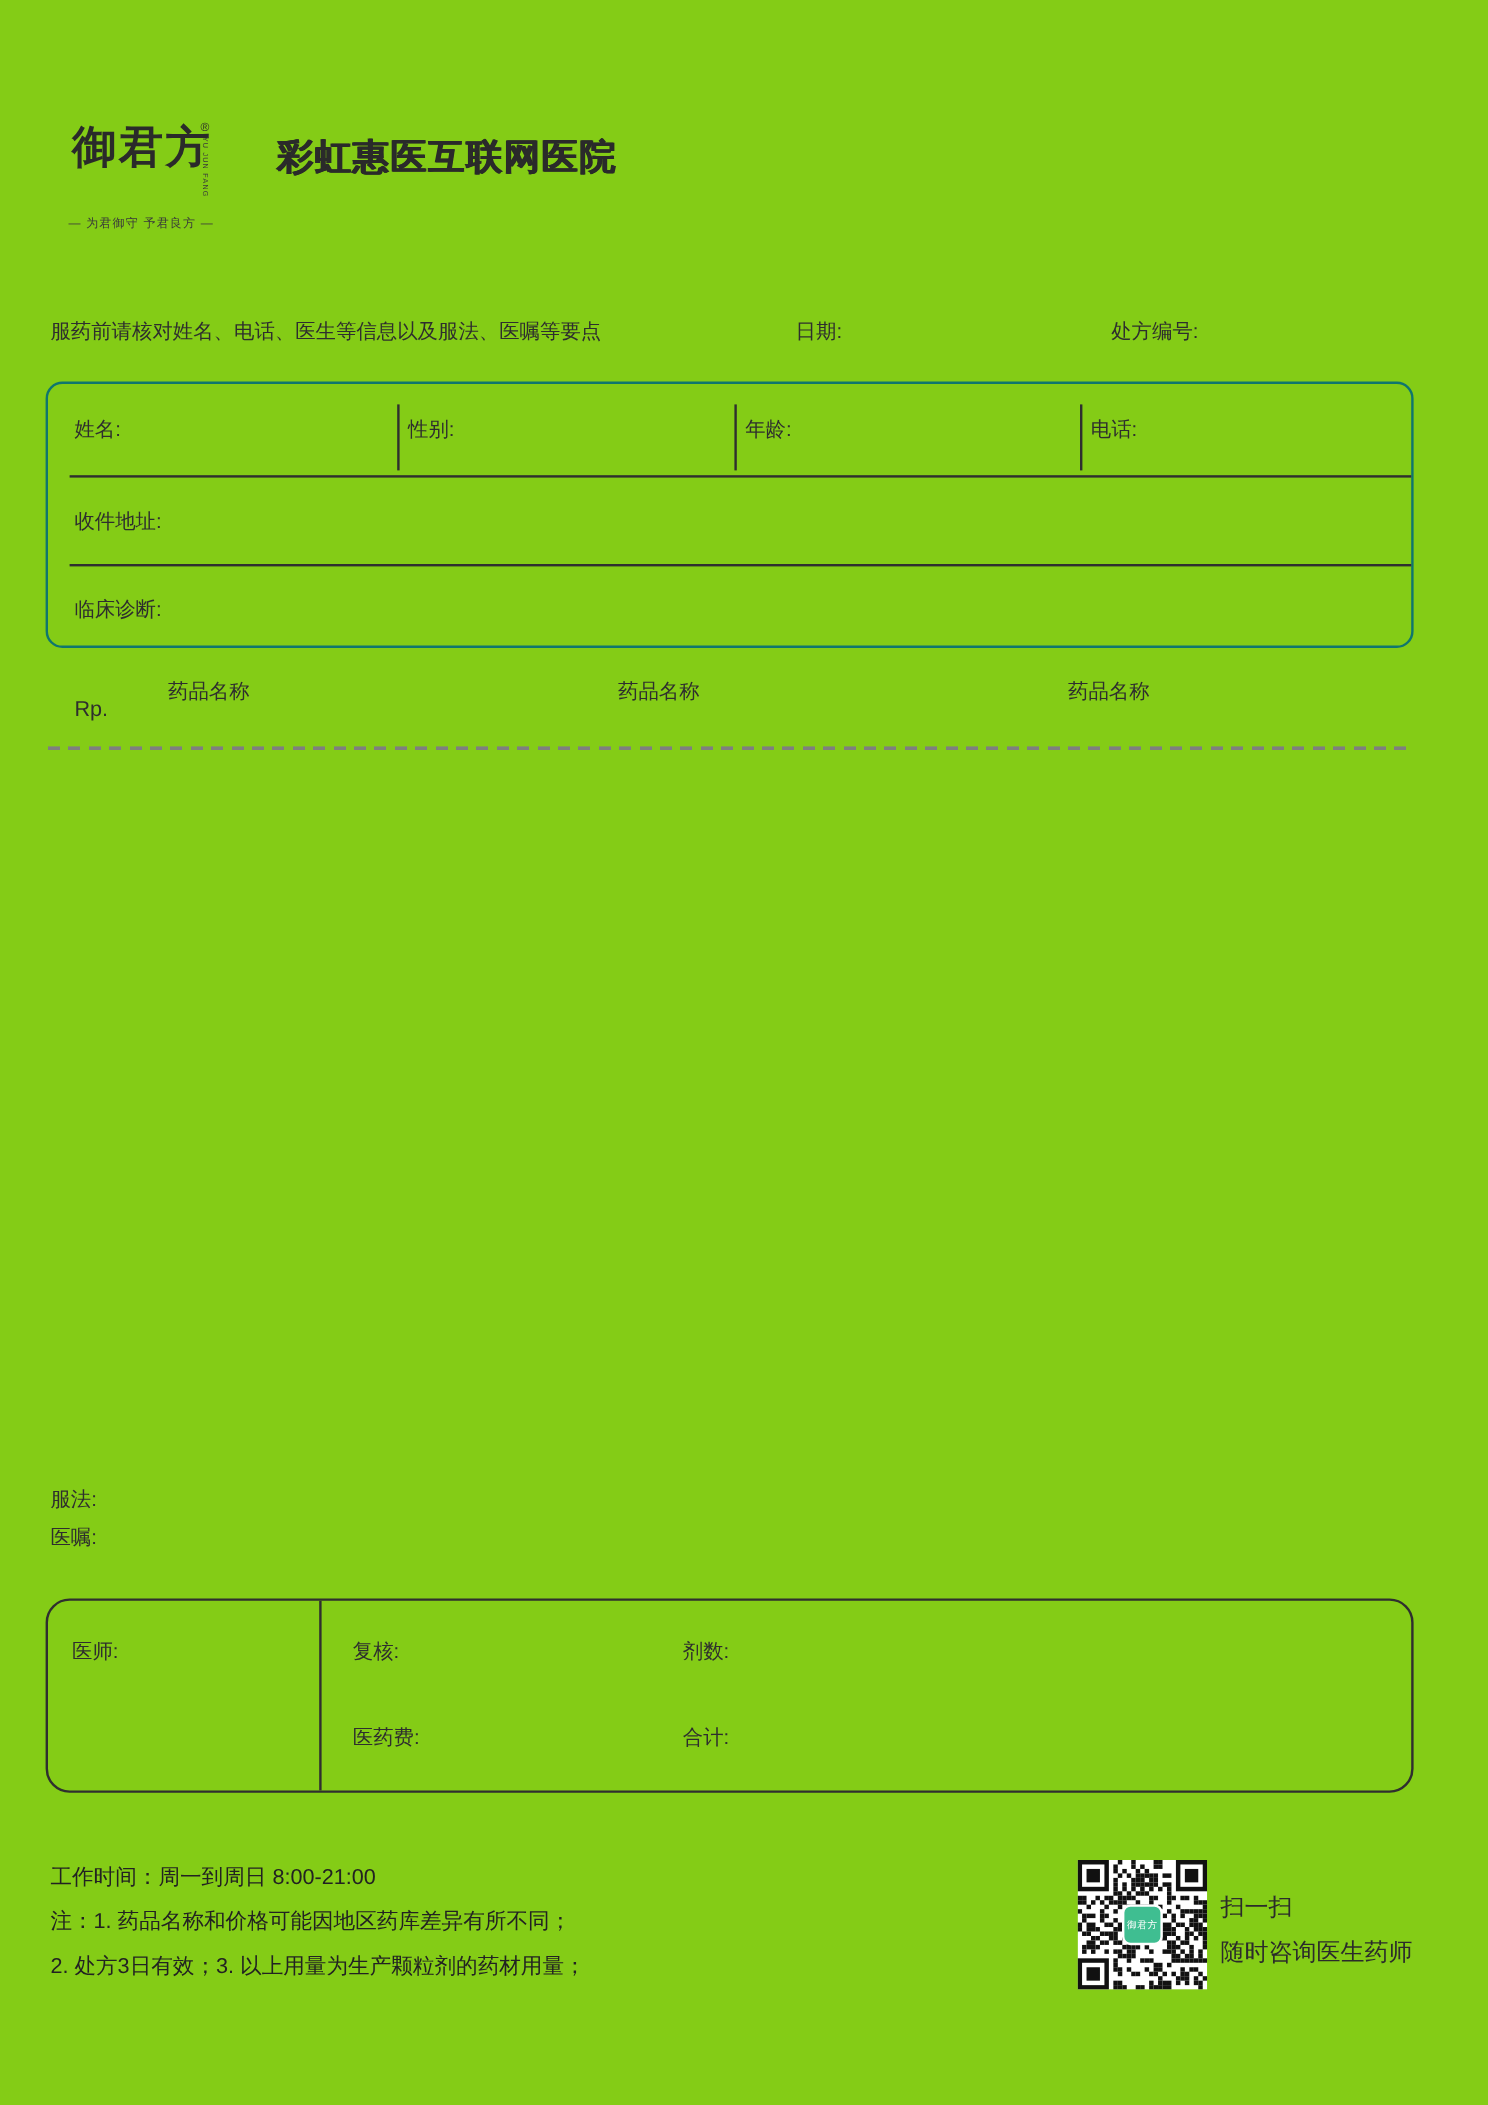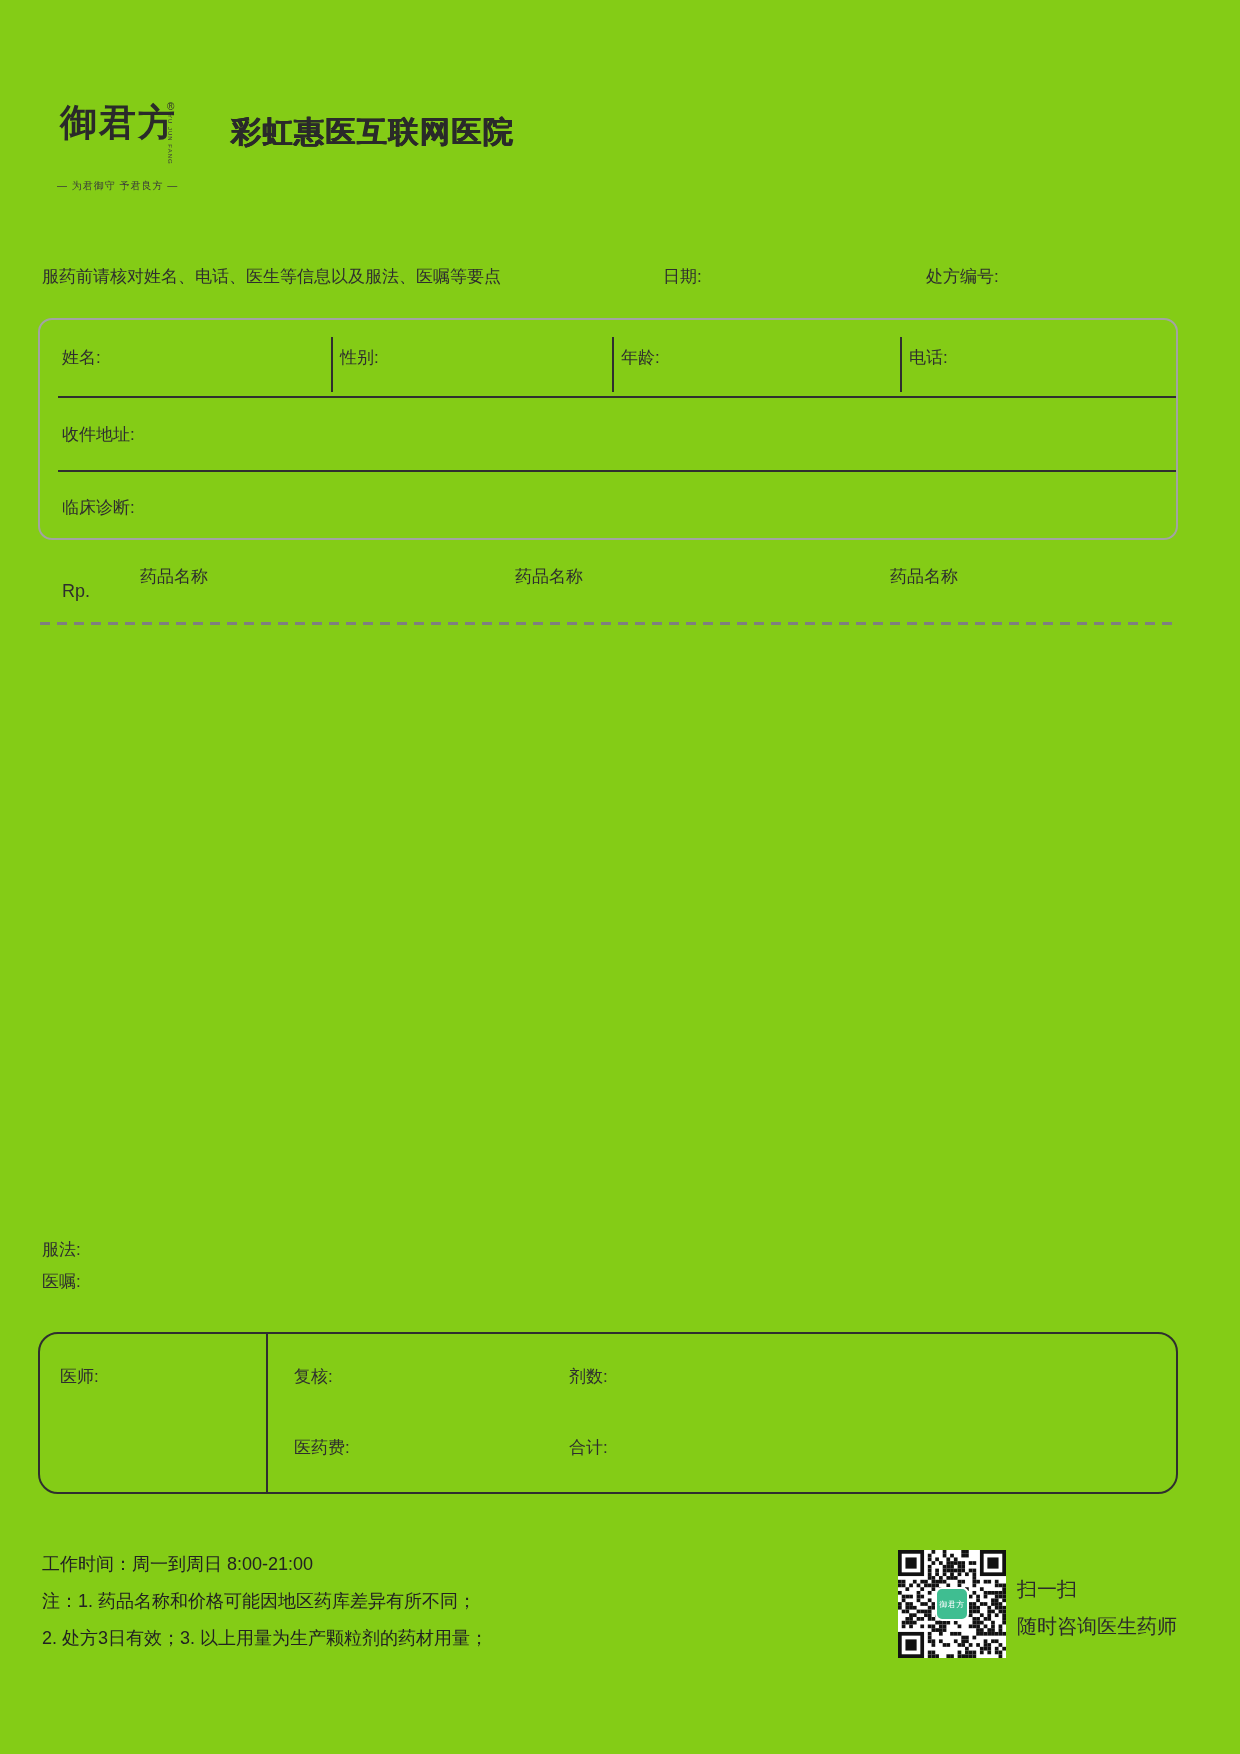--- a/index.html
+++ b/index.html
@@ -26,21 +26,21 @@
     letter-spacing:1.5px;color:#2a2a2a;line-height:1;
     text-shadow:0.6px 0 0 #2a2a2a, -0.6px 0 0 #2a2a2a;
   }
   
   .check-text{position:absolute;left:42px;top:265px;font-size:17px;color:#2e2e2e;}
   .date-label{position:absolute;left:663px;top:265px;font-size:17px;color:#2e2e2e;}
   .rx-label{position:absolute;left:926px;top:265px;font-size:17px;color:#2e2e2e;}
   
   .patient-box{
     position:absolute;left:38px;top:318px;width:1140px;height:222px;
-    border:2px solid #a3a3a3;border-radius:14px;box-sizing:border-box;
+    border:2px solid #0f766e;border-radius:14px;box-sizing:border-box;
   }
   .patient-box .lbl{position:absolute;font-size:17px;color:#2e2e2e;}
   .lbl-name{left:22px;top:26px;}
   .lbl-gender{left:300px;top:26px;}
   .lbl-age{left:581px;top:26px;}
   .lbl-phone{left:869px;top:26px;text-align:center;}
   .vdiv{position:absolute;top:17px;height:55px;width:1.5px;background:#2f2f2f;}
   .vdiv1{left:291px;} .vdiv2{left:572px;} .vdiv3{left:860px;}
   .hline{position:absolute;left:18px;right:0;height:2px;background:#2f2f2f;}
   .hline1{top:76px;} .hline2{top:150px;}

